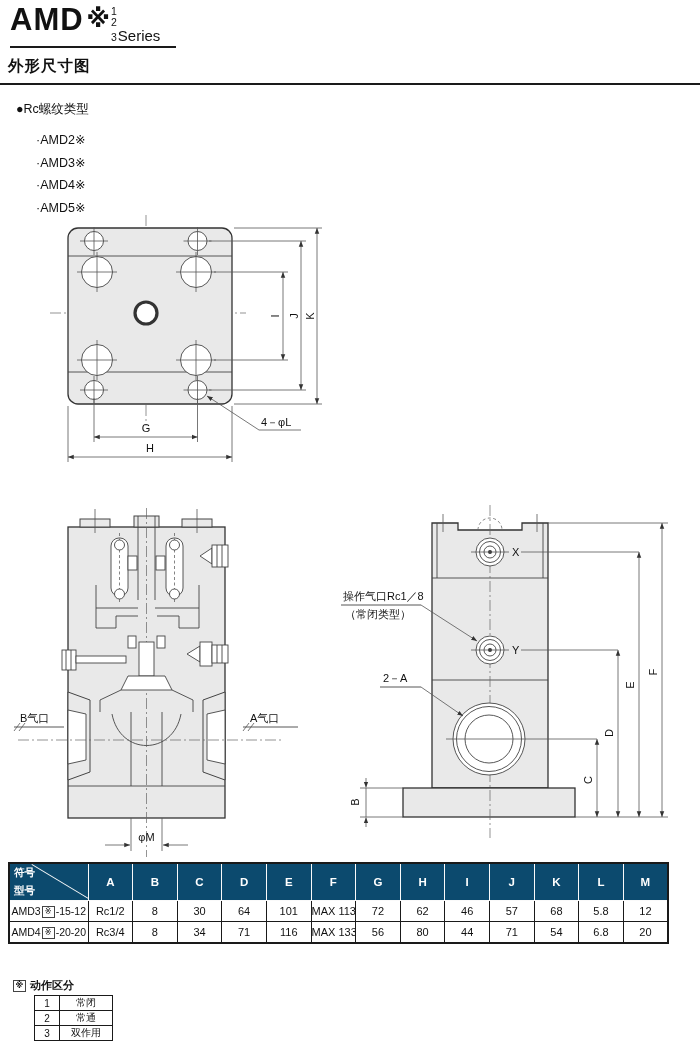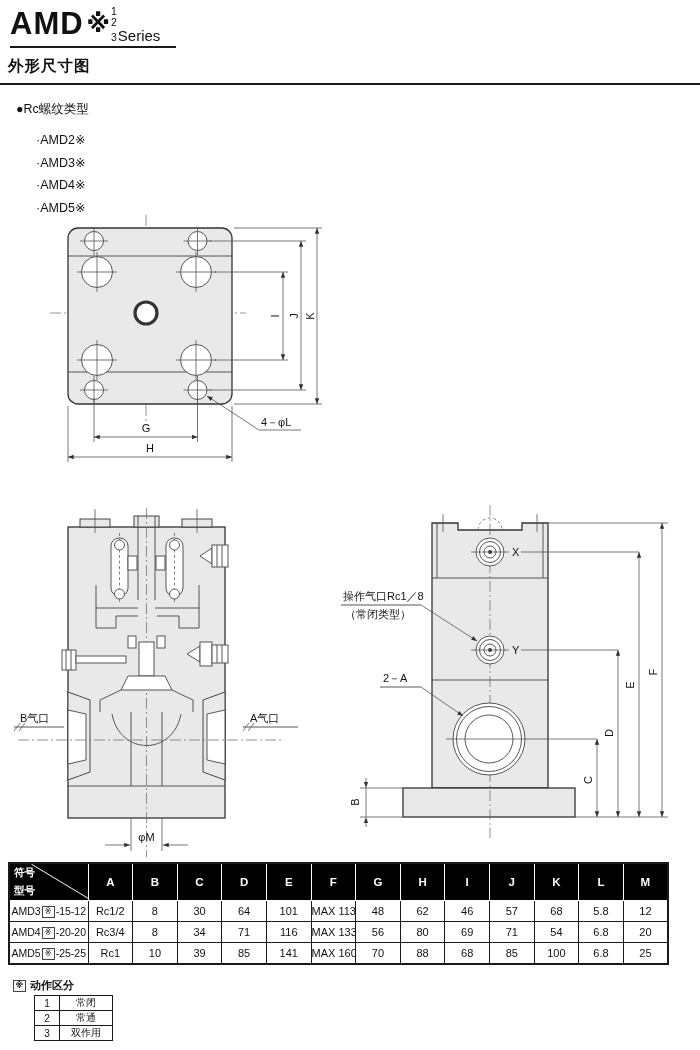--- a/index.html
+++ b/index.html
@@ -1,18 +1,18 @@
 <!DOCTYPE html>
 <html><head>
 <meta charset="utf-8">
 <style>
   html,body{margin:0;padding:0;background:#fff;}
   body{width:700px;height:1050px;position:relative;font-family:"Liberation Sans","DejaVu Sans",sans-serif;color:#111;}
   
-  .brand{position:absolute;left:10px;top:5px;display:flex;align-items:center;border-bottom:2px solid #1a1a1a;padding:0 16px 3px 0;}
+  .brand{position:absolute;left:10px;top:5px;display:flex;align-items:flex-start;border-bottom:2px solid #1a1a1a;padding:0 16px 3px 0;}
   .brand-amd{font-size:31px;font-weight:bold;line-height:.95;letter-spacing:1px;}
   .brand-sym{font-size:24px;font-weight:bold;line-height:1.2;margin-left:3px;}
   .brand-stack{display:flex;flex-direction:column;font-size:10.5px;line-height:1.05;margin-left:1px;margin-top:1px;}
   .brand-row3{display:flex;align-items:flex-end;}
   .brand-series{font-size:15px;line-height:1;margin-left:1px;}
   .section-title{position:absolute;left:8px;top:56px;font-size:15.5px;font-weight:bold;letter-spacing:1px;}
   .title-rule{position:absolute;left:0;top:83px;width:700px;height:2px;background:#1a1a1a;}
   .subsection{position:absolute;left:16px;top:101px;font-size:12.5px;font-weight:normal;}
   .model-list{position:absolute;left:36px;top:129px;font-size:12.5px;line-height:22.5px;}
   
@@ -23,21 +23,21 @@
   .lnw{fill:#fff;stroke:#444;stroke-width:.9;}
   .dim{stroke:#555;stroke-width:.8;fill:none;}
   .cl{stroke:#666;stroke-width:.7;fill:none;stroke-dasharray:11 3 2 3;}
   .dash{stroke:#666;stroke-width:.8;fill:none;stroke-dasharray:3 2.5;}
   .dlbl{font-size:11px;fill:#111;}
   .clbl{font-size:11px;fill:#111;}
   
   .dims-table-wrap{position:absolute;left:8px;top:862px;}
   table.dims{border-collapse:collapse;table-layout:fixed;width:661px;font-size:11px;}
   table.dims th,table.dims td{padding:0;text-align:center;overflow:hidden;white-space:nowrap;}
-  table.dims th{background:#000000;color:#fff;border:1px solid #fafafa;height:36px;font-weight:bold;font-size:11.5px;margin-left:28px;}
+  table.dims th{background:#0c4a6e;color:#fff;border:1px solid #fafafa;height:36px;font-weight:bold;font-size:11.5px;margin-left:28px;}
   table.dims td{border:1px solid #1a1a1a;height:20px;}
   table.dims{border:2px solid #1a1a1a;}
   th.corner{position:relative;width:79px;}
   .corner-top{position:absolute;top:2px;left:4px;font-size:10.5px;}
   .corner-bottom{position:absolute;bottom:2px;left:4px;font-size:10.5px;text-align:right;}
   .corner-diag{position:absolute;left:22px;top:0;width:68px;height:1px;background:#fafafa;transform:rotate(31deg);transform-origin:left top;}
   td.model{text-align:left;padding-left:3px;font-size:10.5px;}
   .sq{display:inline-block;border:1px solid #444;font-size:8px;line-height:9px;width:11px;height:10px;text-align:center;vertical-align:1px;margin:0 1px;}
   
   .legend{position:absolute;left:12px;top:978px;font-size:11px;}
@@ -366,59 +366,43 @@
     </thead>
     <tbody>
       <tr>
         <td class="model"><span>AMD3</span><span class="sq">※</span><span>-15-12</span></td>
         <td>Rc1/2</td>
         <td>8</td>
         <td>30</td>
         <td>64</td>
         <td>101</td>
         <td>MAX 113</td>
-        <td>48</td>
+        <td>72</td>
         <td>62</td>
         <td>46</td>
         <td>57</td>
         <td>68</td>
         <td>5.8</td>
         <td>12</td>
       </tr>
       <tr>
         <td class="model"><span>AMD4</span><span class="sq">※</span><span>-20-20</span></td>
         <td>Rc3/4</td>
         <td>8</td>
         <td>34</td>
         <td>71</td>
         <td>116</td>
         <td>MAX 133</td>
         <td>56</td>
         <td>80</td>
-        <td>69</td>
+        <td>44</td>
         <td>71</td>
         <td>54</td>
         <td>6.8</td>
         <td>20</td>
-      </tr>
-      <tr>
-        <td class="model"><span>AMD5</span><span class="sq">※</span><span>-25-25</span></td>
-        <td>Rc1</td>
-        <td>10</td>
-        <td>39</td>
-        <td>85</td>
-        <td>141</td>
-        <td>MAX 160</td>
-        <td>70</td>
-        <td>88</td>
-        <td>68</td>
-        <td>85</td>
-        <td>100</td>
-        <td>6.8</td>
-        <td>25</td>
       </tr>
     </tbody>
   </table>
 </div>
 
 <div class="legend">
   <div class="legend-title">
     <span class="sq">※</span>
     <span>动作区分</span>
   </div>

